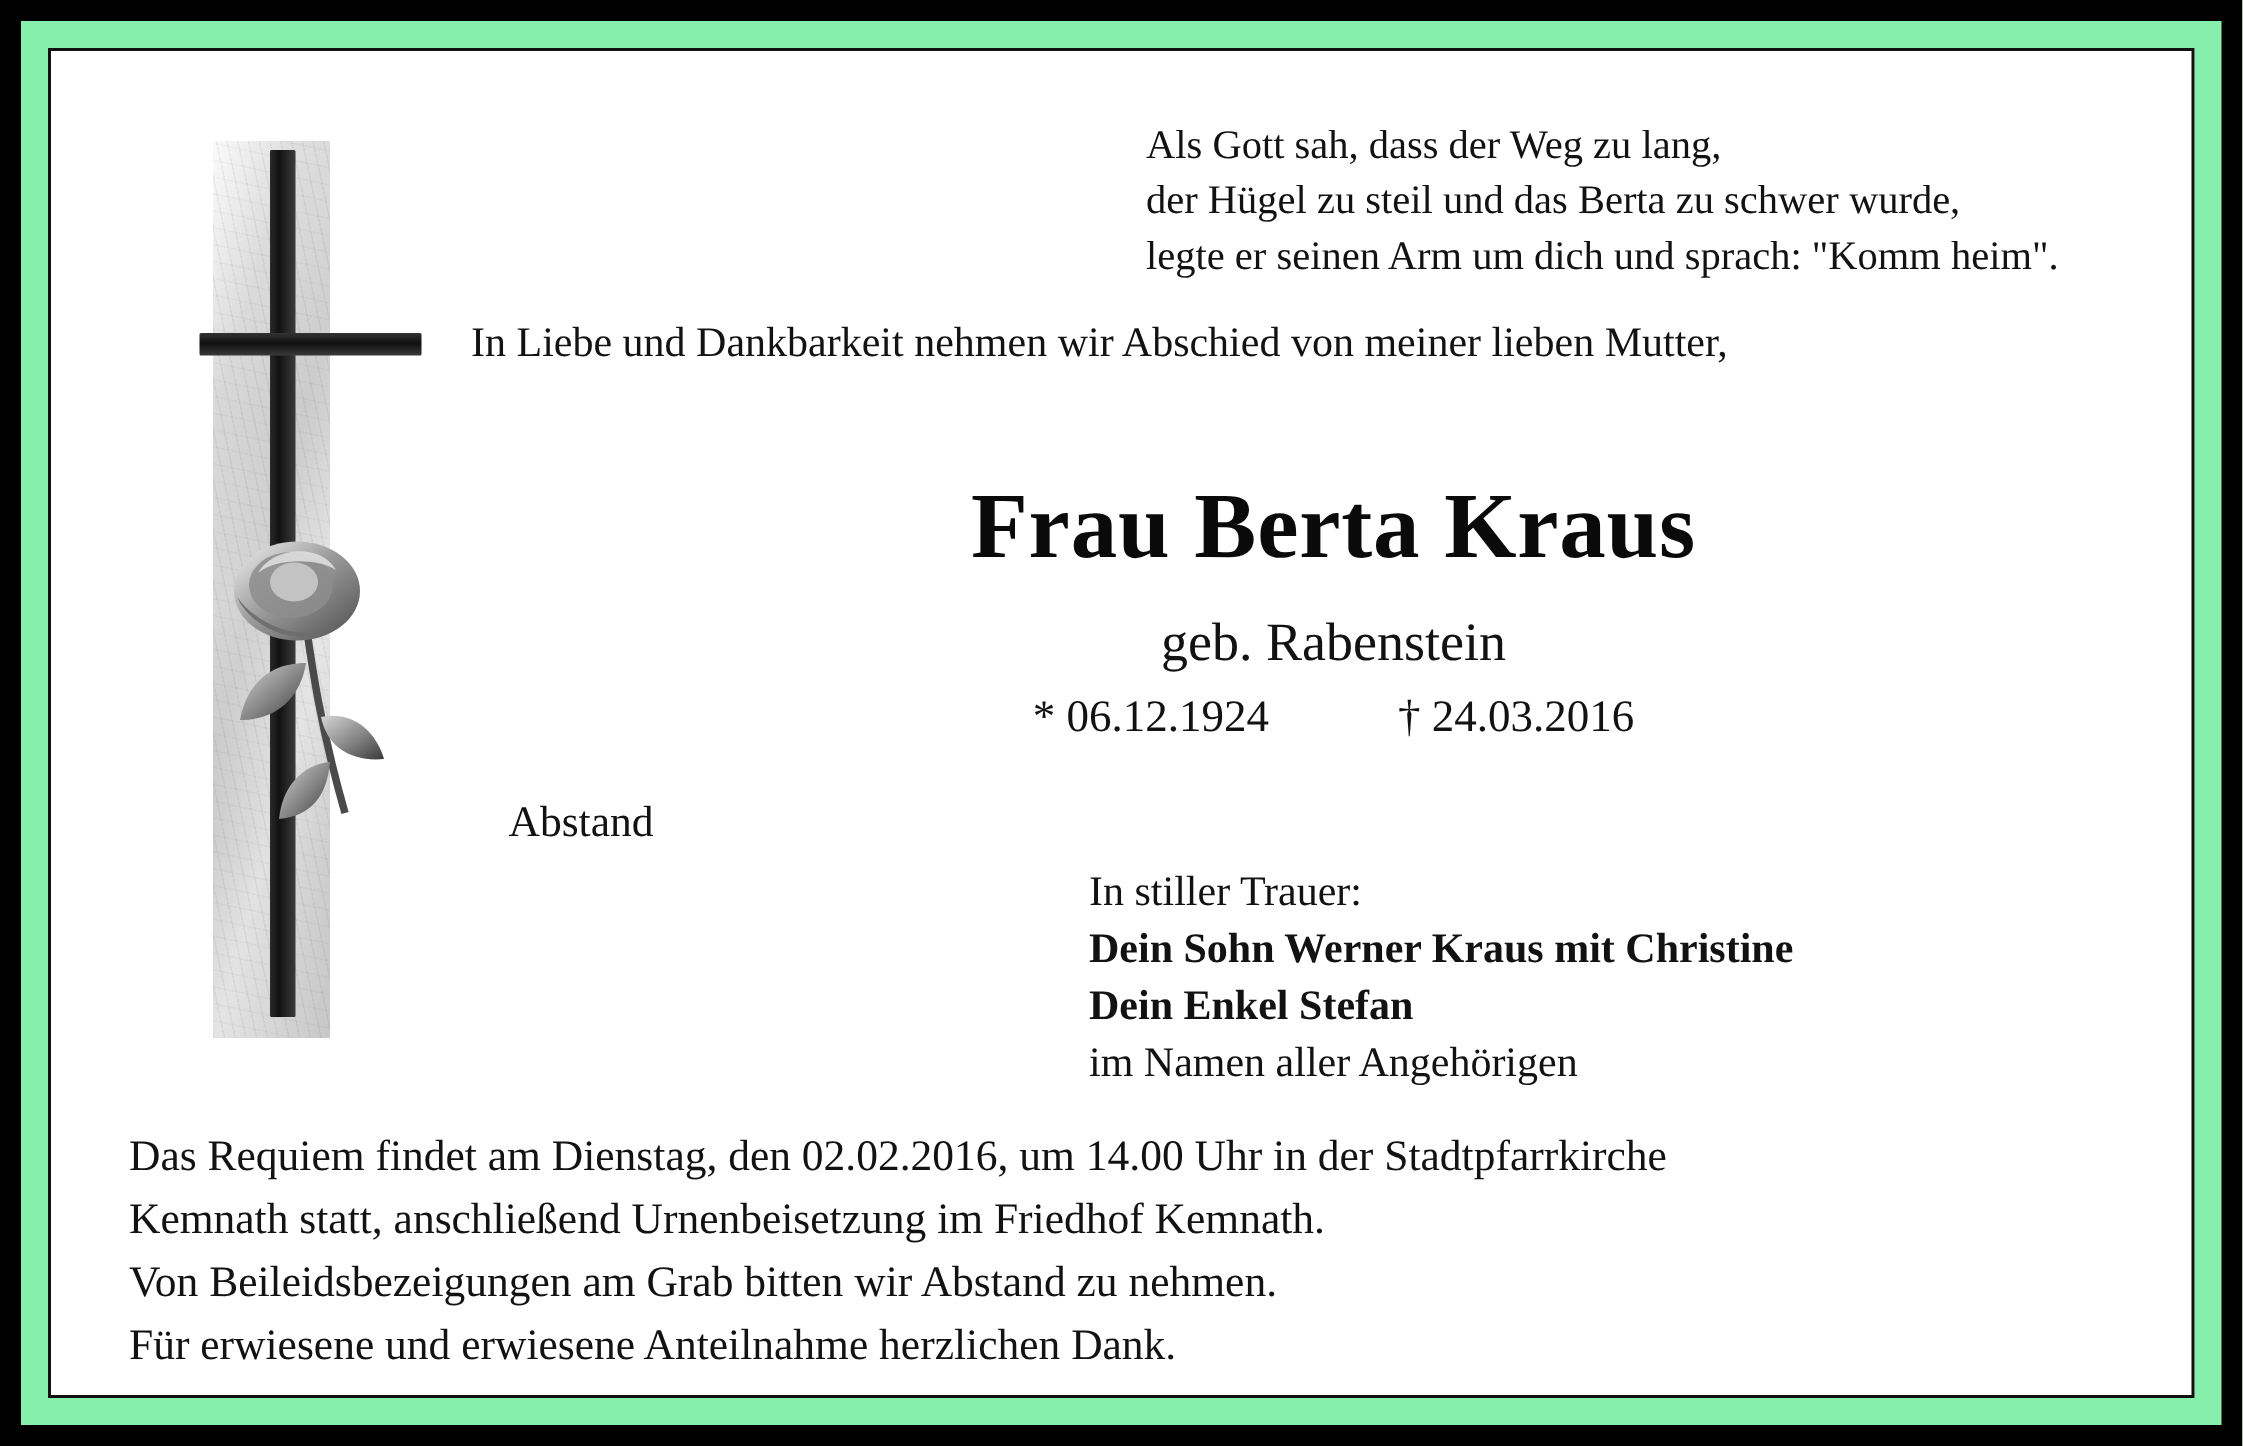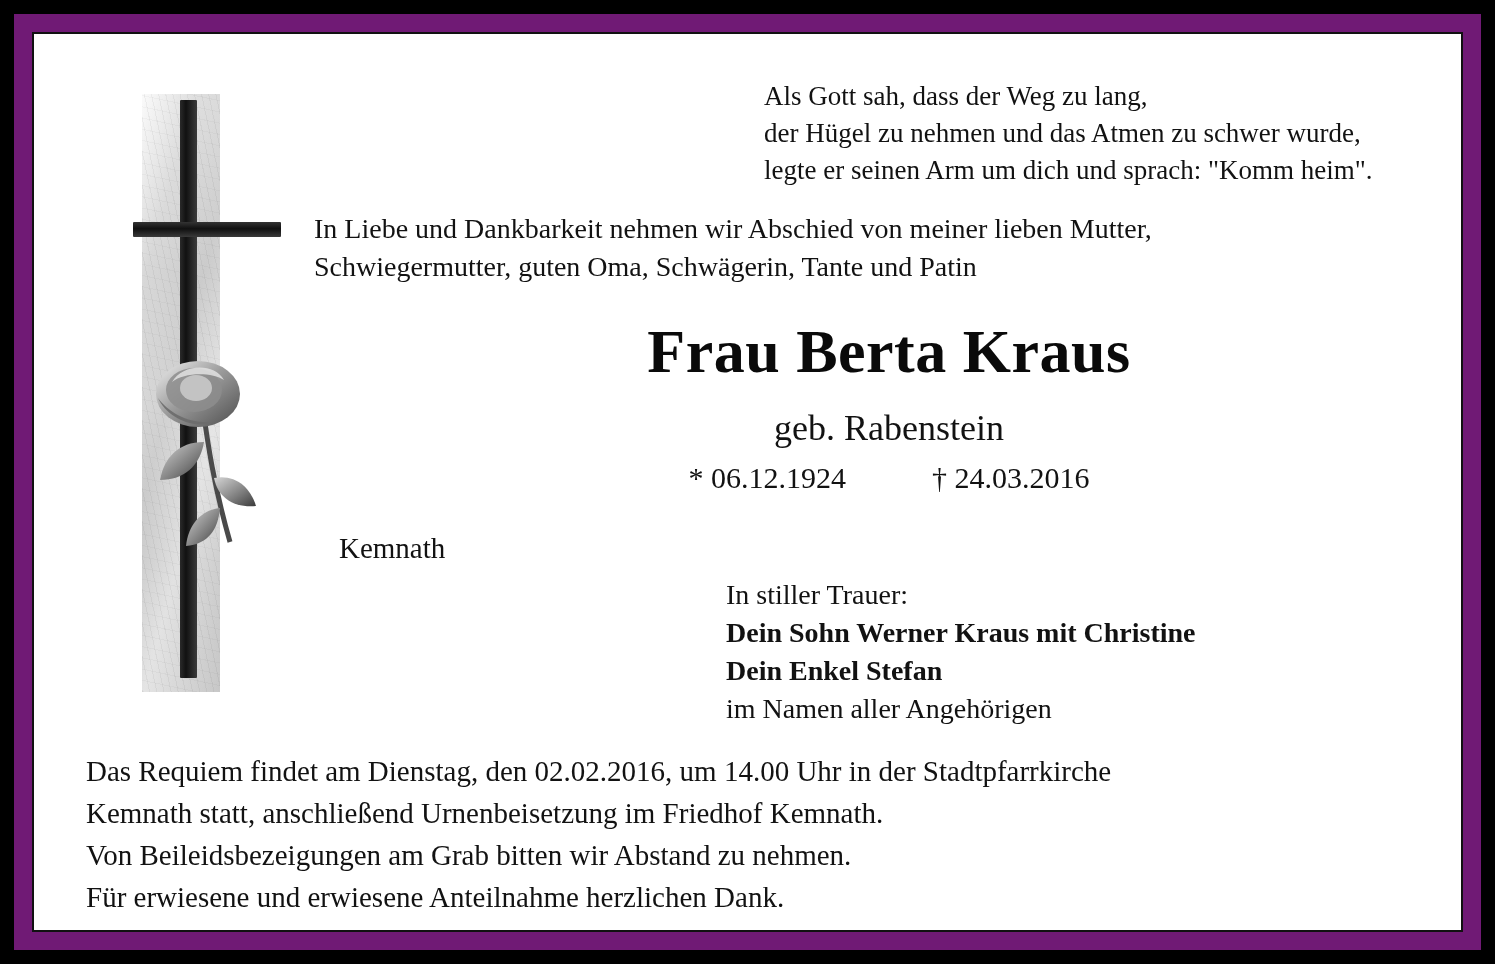--- a/index.html
+++ b/index.html
@@ -13,21 +13,21 @@
     font-family: "Liberation Serif", serif;
     color: #111111;
     overflow: hidden;
   }
 
   .obituary {
     position: relative;
     box-sizing: border-box;
     width: 1495px;
     height: 964px;
-    background: #701a75;
+    background: #86efac;
     border: 14px solid #000000;
     padding: 18px;
   }
   .inner-frame {
     position: relative;
     box-sizing: border-box;
     width: 100%;
     height: 100%;
     border: 2px solid #111111;
     background: #ffffff;
@@ -189,37 +189,36 @@
         <path d="M20 52 C28 70 54 84 74 76 C50 78 30 66 20 52 Z" fill="#6b6b6b" opacity="0.9"></path>
       </g>
 
       <path d="M66 96 C40 96 26 112 22 134 C46 134 62 120 66 96 Z" fill="url(#leaf)"></path>
       <path d="M76 132 C96 128 112 140 118 160 C96 162 80 152 76 132 Z" fill="url(#leaf)"></path>
       <path d="M82 162 C62 164 50 180 48 200 C70 198 80 184 82 162 Z" fill="url(#leaf)"></path>
     </svg>
 
     <div class="poem">
       <div>Als Gott sah, dass der Weg zu lang,</div>
-      <div>der Hügel zu nehmen und das Atmen zu schwer wurde,</div>
+      <div>der Hügel zu steil und das Berta zu schwer wurde,</div>
       <div>legte er seinen Arm um dich und sprach: "Komm heim".</div>
     </div>
 
     <div class="intro">
       <div>In Liebe und Dankbarkeit nehmen wir Abschied von meiner lieben Mutter,</div>
-      <div>Schwiegermutter, guten Oma, Schwägerin, Tante und Patin</div>
     </div>
 
     <div class="name">Frau Berta Kraus</div>
     <div class="maiden">geb. Rabenstein</div>
 
     <div class="dates">
       <span>* 06.12.1924</span><span class="sep"></span><span>† 24.03.2016</span>
     </div>
 
-    <div class="place">Kemnath</div>
+    <div class="place">Abstand</div>
 
     <div class="mourners">
       <div>In stiller Trauer:</div>
       <div class="b">Dein Sohn Werner Kraus mit Christine</div>
       <div class="b">Dein Enkel Stefan</div>
       <div>im Namen aller Angehörigen</div>
     </div>
 
     <div class="footer">
       <div>Das Requiem findet am Dienstag, den 02.02.2016, um 14.00 Uhr in der Stadtpfarrkirche</div>

